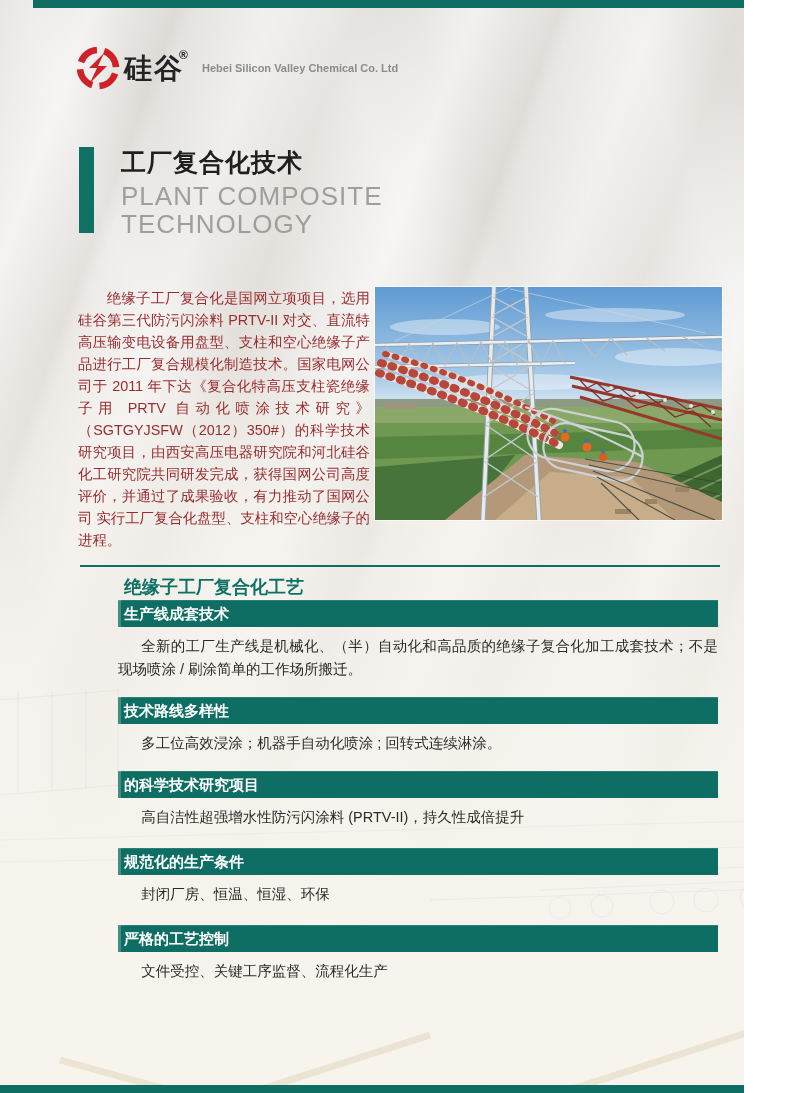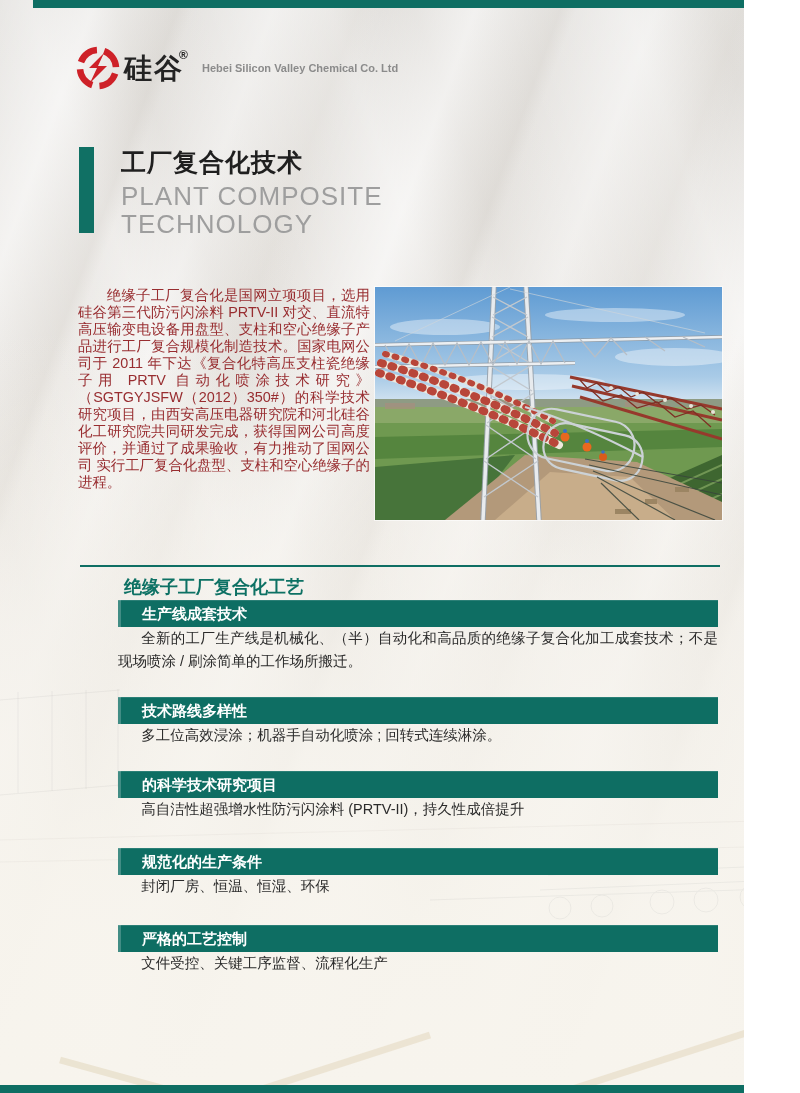--- a/index.html
+++ b/index.html
@@ -33,35 +33,35 @@
   .company-en{position:absolute;left:202px;top:62px;font-size:11px;font-weight:bold;color:#8b8b8b;}
 
   
   .title-accent{position:absolute;left:79px;top:147px;width:15px;height:86px;background:#107064;}
   .title-cn{position:absolute;left:121px;top:146px;font-size:25px;font-weight:bold;color:#1f1f1f;
             letter-spacing:1px;}
   .title-en{position:absolute;left:121px;top:182px;font-size:26px;color:#9e9e9e;line-height:28px;
             letter-spacing:1px;font-weight:normal;}
 
   
-  .intro{position:absolute;left:78px;top:287px;width:292px;font-size:14.4px;line-height:17px;
+  .intro{position:absolute;left:78px;top:287px;width:292px;font-size:14.4px;line-height:22px;
          color:#982d30;text-align:justify;text-indent:2em;}
 
   
   .photo{position:absolute;left:375px;top:287px;width:347px;height:233px;
          box-shadow:0 0 0 1px rgba(255,255,255,.6);}
 
   
   .rule{position:absolute;left:80px;top:565px;width:640px;height:2px;background:#0e6e63;}
   .process-heading{position:absolute;left:124px;top:575px;font-size:18px;font-weight:bold;color:#0d7164;}
   .section{position:absolute;left:118px;width:600px;}
   .banner{height:27px;background:#0e6e63;color:#fff;font-size:15px;font-weight:bold;
-          line-height:27px;padding-left:24px;box-sizing:border-box;
+          line-height:27px;padding-left:6px;box-sizing:border-box;
           box-shadow:inset 3px 0 0 rgba(255,255,255,.22), inset 0 1px 0 rgba(255,255,255,.12);}
-  .section-body{margin-top:0;font-size:14.5px;color:#2b2b2b;line-height:23px;
+  .section-body{margin-top:8px;font-size:14.5px;color:#2b2b2b;line-height:23px;
                 text-align:justify;text-indent:1.6em;}
   .s1{top:600px;} .s2{top:697px;} .s3{top:771px;} .s4{top:848px;} .s5{top:925px;}
 </style>
 </head>
 <body>
 
 <div class="page">
   <div class="bg-stripes"></div>
   <div class="bg-fade"></div>
 

